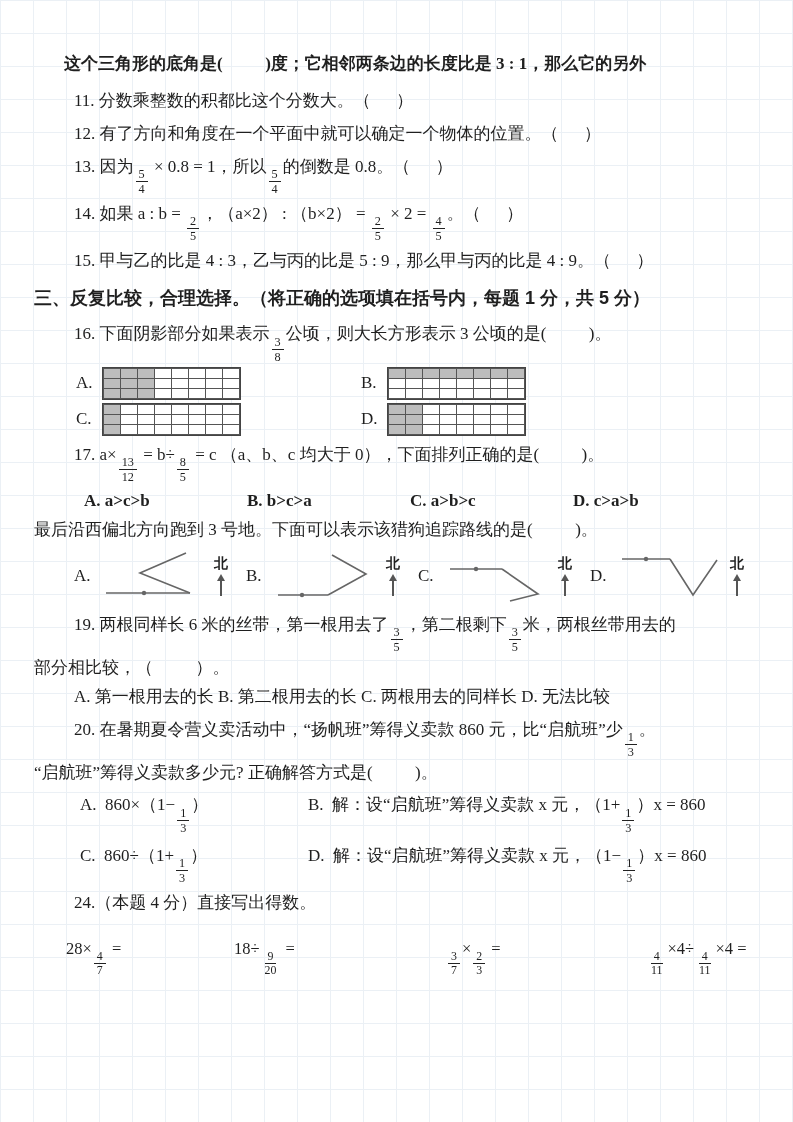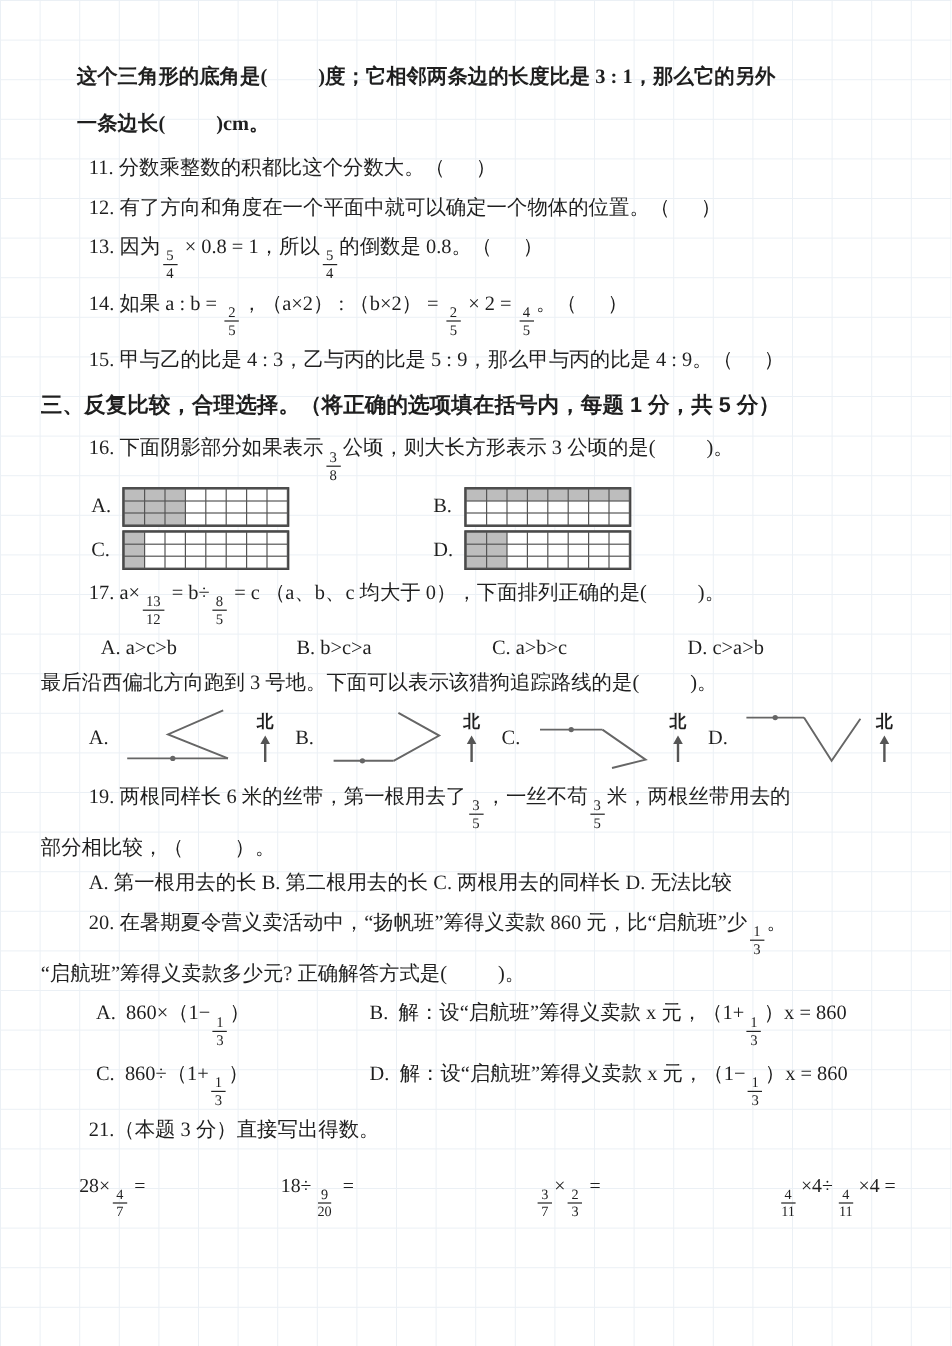--- a/index.html
+++ b/index.html
@@ -31,21 +31,21 @@
   .frac .fn{border-bottom:1px solid #222;padding:0 3px;}
   .frac .fd{padding:0 3px;}
   
   .gridrow{display:flex;align-items:center;padding-left:42px;margin:3px 0;}
   .ggroup{display:flex;align-items:center;width:285px;}
   .glabel{width:26px;}
   .qgrid{display:inline-grid;gap:1px;padding:1px;background:#555;border:1px solid #444;}
   .gcell{width:16px;height:9px;background:#fff;}
   .gcell.shaded{background:#bdbdbd;}
   
-  .optrow17{display:flex;padding-left:50px;line-height:30px;margin:2px 0;}
+  .optrow17{display:flex;padding-left:50px;line-height:30px;margin:2px 0;font-weight:bold;}
   .optrow17 .opt{width:163px;white-space:pre-wrap;}
   
   .diagrow{display:flex;align-items:center;padding-left:40px;margin:6px 0 4px 0;}
   .dgroup{display:flex;align-items:center;width:172px;}
   .dlabel{width:26px;}
   .route{flex:none;}
   .north{display:inline-flex;flex-direction:column;align-items:center;margin-left:10px;}
   .north-char{font-size:14px;font-weight:700;line-height:1.2;}
   .narrow{position:relative;width:2px;height:20px;background:#555;margin-top:3px;}
   .narrow::before{
@@ -63,21 +63,20 @@
   .calcrow .c2{width:212px;}
   .calcrow .c3{width:200px;}
 </style>
 </head>
 <body>
 
 <div class="page">
 
   <div class="intro">
     <div class="line">这个三角形的底角是(          )度；它相邻两条边的长度比是 3 : 1，那么它的另外</div>
-    <div class="line">一条边长(          )cm。</div>
   </div>
 
 
   <div class="line q">11. 分数乘整数的积都比这个分数大。（      ）</div>
   <div class="line q">12. 有了方向和角度在一个平面中就可以确定一个物体的位置。（      ）</div>
   <div class="line q"><span class="t">13. 因为</span><span class="frac"><span class="fn">5</span><span class="fd">4</span></span><span class="t"> × 0.8 = 1，所以</span><span class="frac"><span class="fn">5</span><span class="fd">4</span></span><span class="t">的倒数是 0.8。（      ）</span></div>
   <div class="line q"><span class="t">14. 如果 a : b = </span><span class="frac"><span class="fn">2</span><span class="fd">5</span></span><span class="t">，（a×2） : （b×2） = </span><span class="frac"><span class="fn">2</span><span class="fd">5</span></span><span class="t"> × 2 = </span><span class="frac"><span class="fn">4</span><span class="fd">5</span></span><span class="t">。（      ）</span></div>
   <div class="line q">15. 甲与乙的比是 4 : 3，乙与丙的比是 5 : 9，那么甲与丙的比是 4 : 9。（      ）</div>
 
   <h2>三、反复比较，合理选择。（将正确的选项填在括号内，每题 1 分，共 5 分）</h2>
@@ -259,21 +258,21 @@
         <circle cx="30" cy="12" r="2.2" fill="#666"></circle>
         <polyline points="54,12 77,48 101,13" fill="none" stroke="#666" stroke-width="1.6"></polyline>
       </svg>
       <span class="north">
         <span class="north-char">北</span>
         <span class="narrow"></span>
       </span>
     </div>
   </div>
 
-  <div class="line q"><span class="t">19. 两根同样长 6 米的丝带，第一根用去了</span><span class="frac"><span class="fn">3</span><span class="fd">5</span></span><span class="t">，一丝不苟</span><span class="frac"><span class="fn">3</span><span class="fd">5</span></span><span class="t">米，两根丝带用去的</span></div>
+  <div class="line q"><span class="t">19. 两根同样长 6 米的丝带，第一根用去了</span><span class="frac"><span class="fn">3</span><span class="fd">5</span></span><span class="t">，第二根剩下</span><span class="frac"><span class="fn">3</span><span class="fd">5</span></span><span class="t">米，两根丝带用去的</span></div>
   <div class="line">部分相比较，（          ）。</div>
   <div class="line q">A. 第一根用去的长 B. 第二根用去的长 C. 两根用去的同样长 D. 无法比较</div>
 
   <div class="line q"><span class="t">20. 在暑期夏令营义卖活动中，“扬帆班”筹得义卖款 860 元，比“启航班”少</span><span class="frac"><span class="fn">1</span><span class="fd">3</span></span><span class="t">。</span></div>
   <div class="line">“启航班”筹得义卖款多少元? 正确解答方式是(          )。</div>
 
   <div class="optrow20">
     <span class="cellA mexpr"><span class="t">A.  860×（1−</span><span class="frac">
           <span class="fn">1</span>
           <span class="fd">3</span>
@@ -287,21 +286,21 @@
     <span class="cellA mexpr"><span class="t">C.  860÷（1+</span><span class="frac">
           <span class="fn">1</span>
           <span class="fd">3</span>
         </span><span class="t">）</span></span>
     <span class="mexpr"><span class="t">D.  解：设“启航班”筹得义卖款 x 元，（1−</span><span class="frac">
           <span class="fn">1</span>
           <span class="fd">3</span>
         </span><span class="t">）x = 860</span></span>
   </div>
 
-  <div class="line q">21.（本题 3 分）直接写出得数。</div>
+  <div class="line q">24.（本题 4 分）直接写出得数。</div>
 
   <div class="calcrow">
     <span class="calc c1"><span class="t">28×</span><span class="frac"><span class="fn">4</span><span class="fd">7</span></span><span class="t"> =</span></span>
     <span class="calc c2"><span class="t">18÷</span><span class="frac"><span class="fn">9</span><span class="fd">20</span></span><span class="t"> =</span></span>
     <span class="calc c3"><span class="frac"><span class="fn">3</span><span class="fd">7</span></span><span class="t">×</span><span class="frac"><span class="fn">2</span><span class="fd">3</span></span><span class="t"> =</span></span>
     <span class="calc c4"><span class="frac"><span class="fn">4</span><span class="fd">11</span></span><span class="t">×4÷</span><span class="frac"><span class="fn">4</span><span class="fd">11</span></span><span class="t">×4 =</span></span>
   </div>
 
 </div>
 

